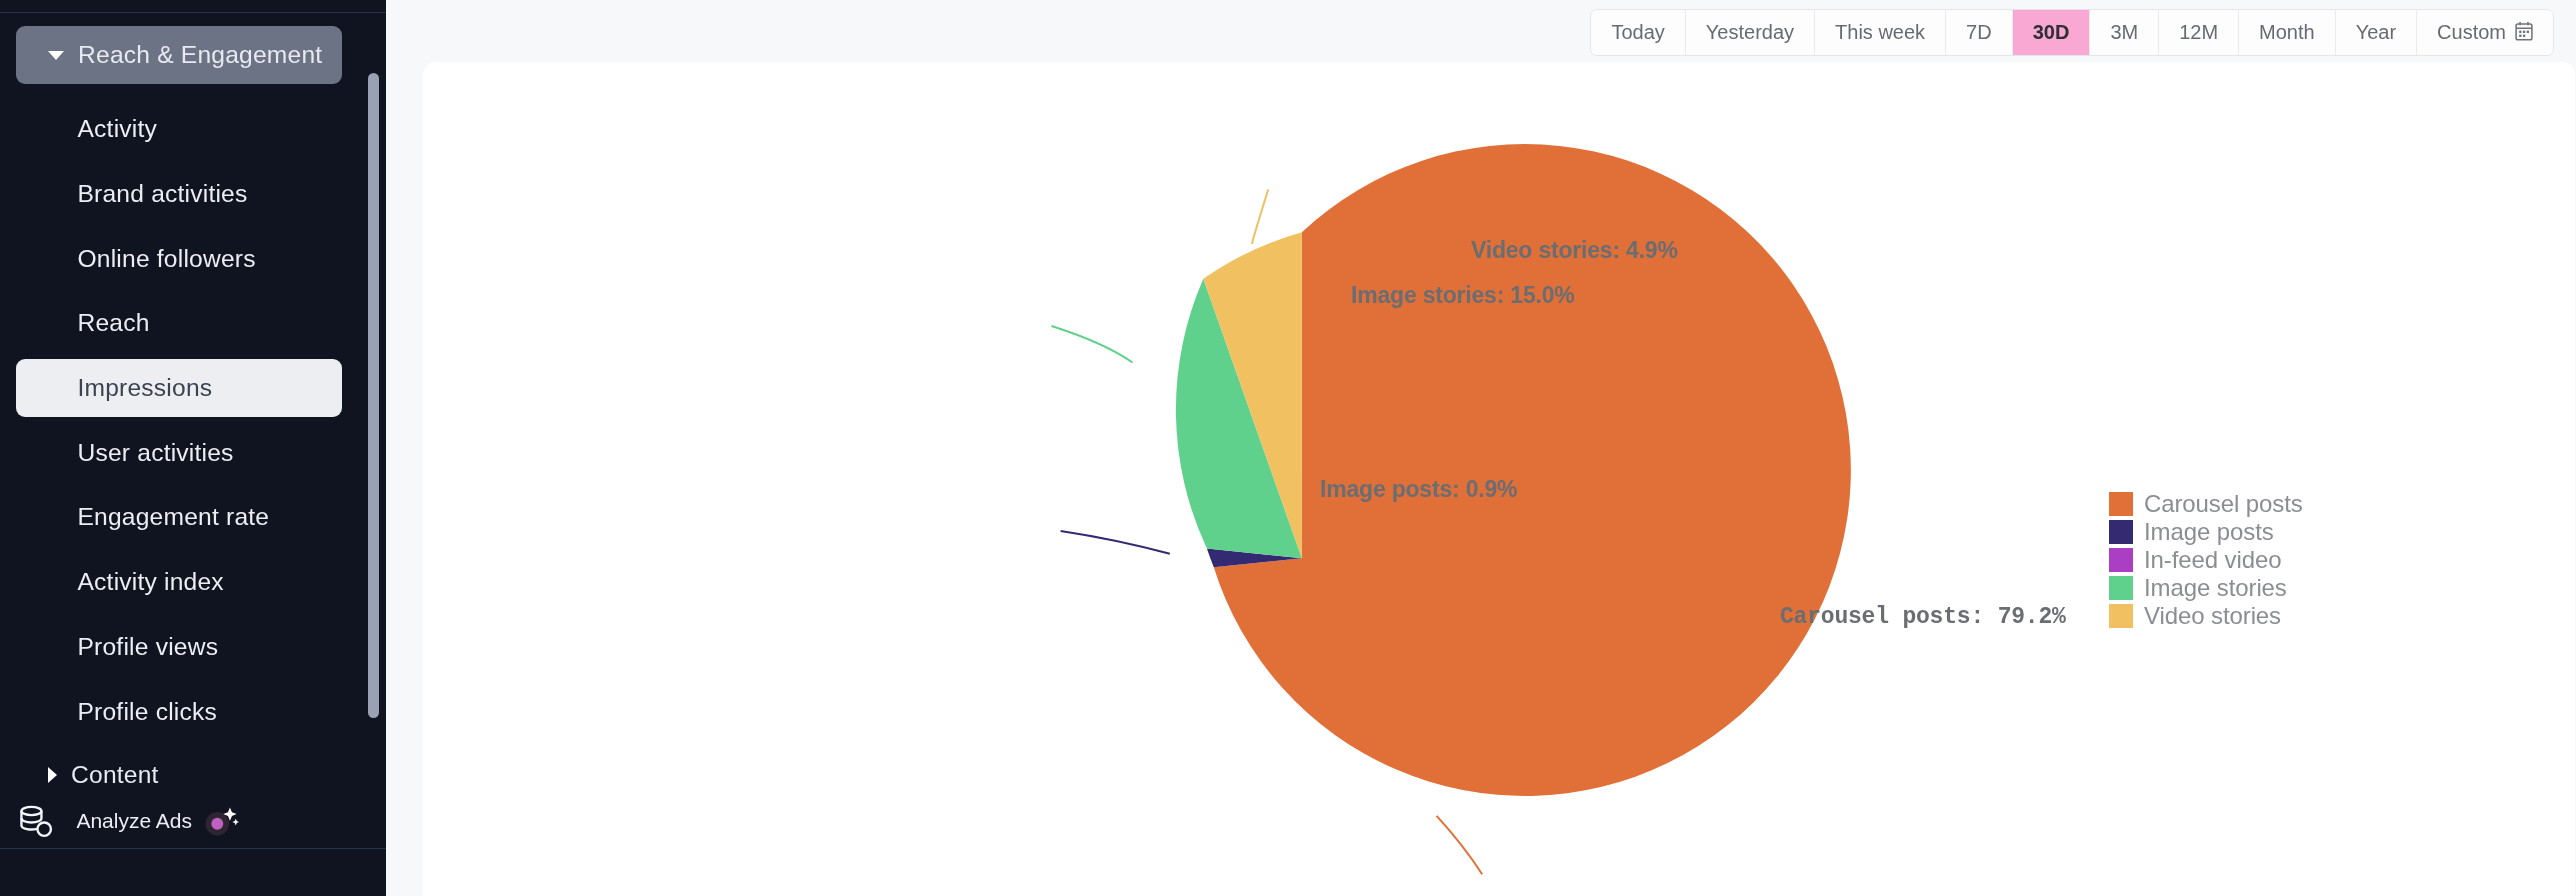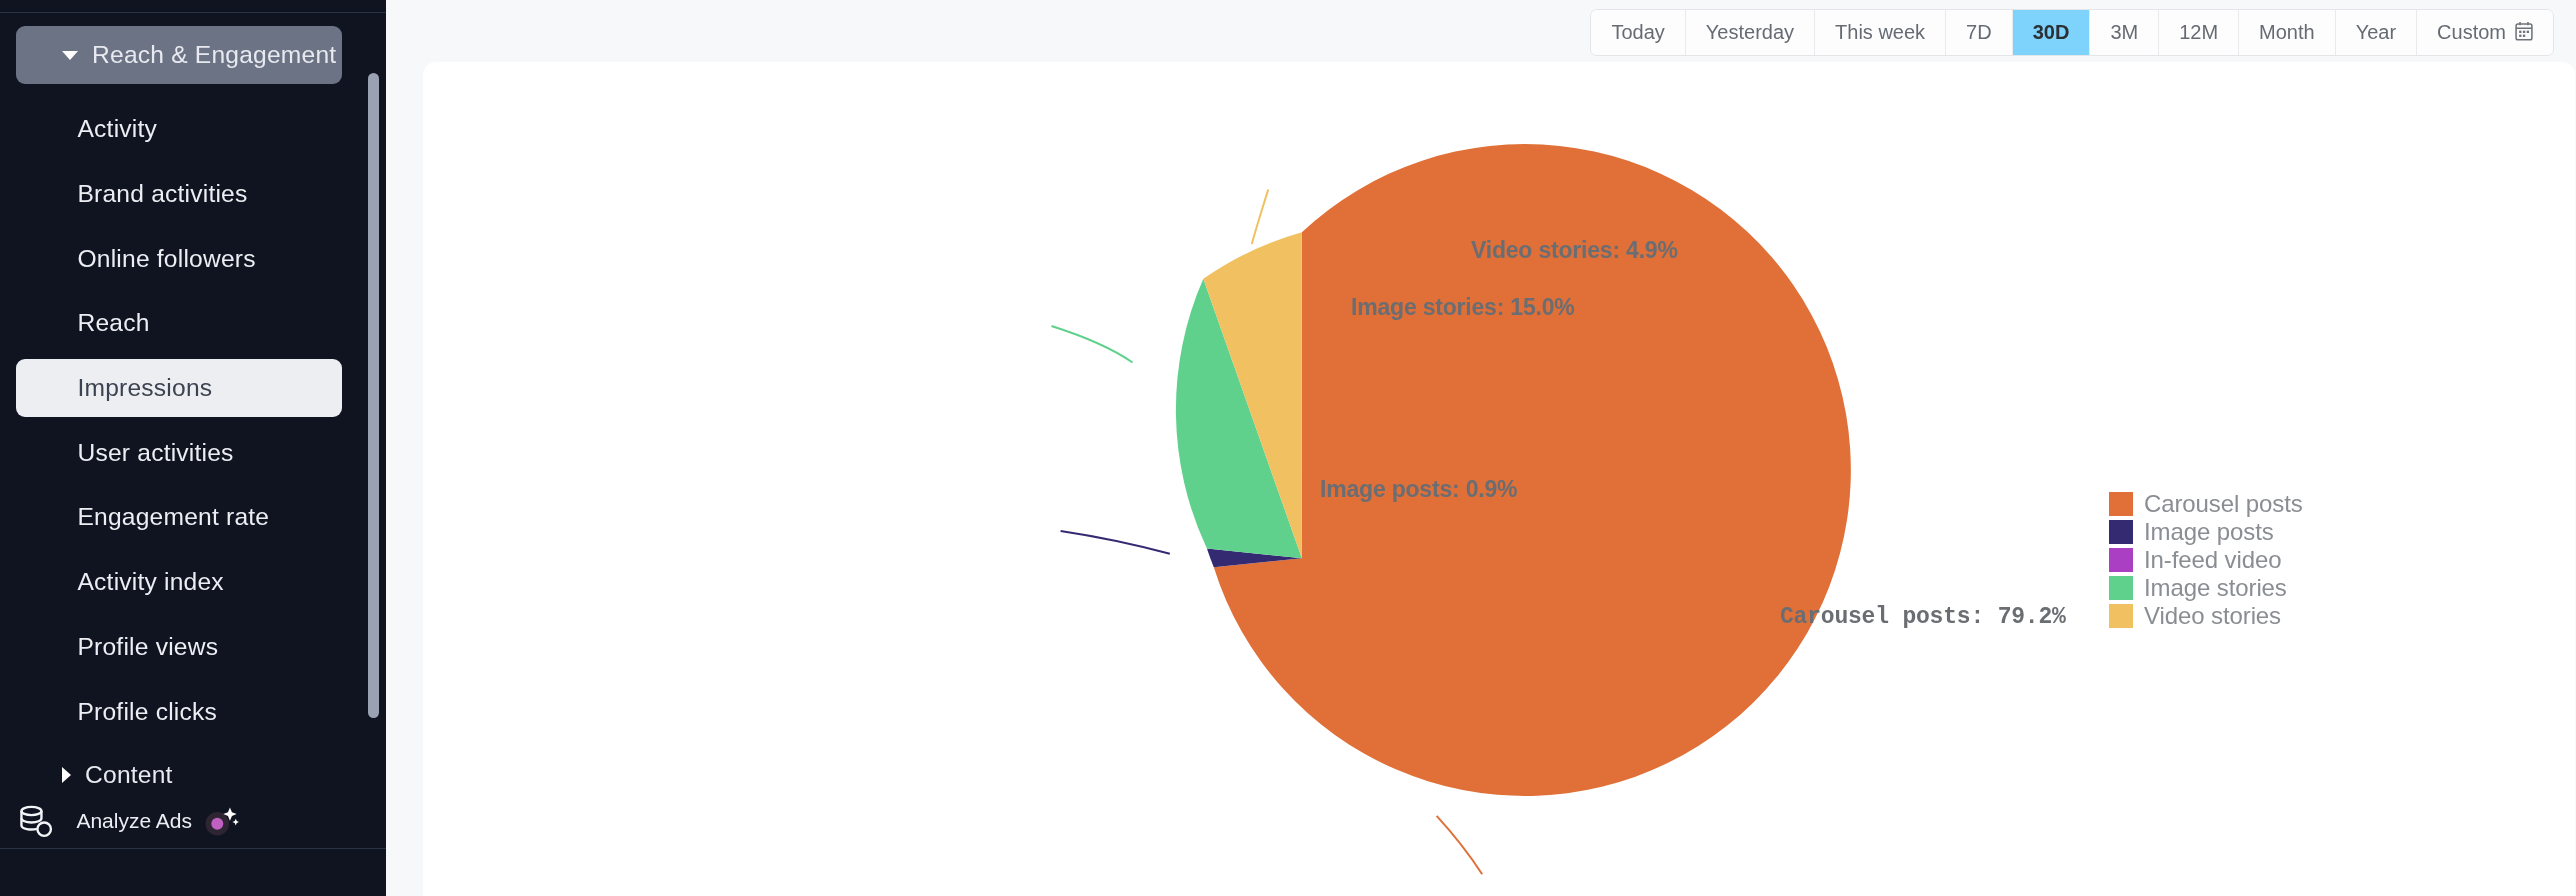--- a/index.html
+++ b/index.html
@@ -23,21 +23,21 @@
     background: #2b3444;
   }
   #sidebar-scroll {
     position: absolute; left: 0; top: 12.8px; width: 386px; height: 794px;
   }
   .nav-group-header {
     position: absolute;
     display: flex; align-items: center;
     height: 58px;
     border-radius: 9px;
-    padding-left: 46px;
+    padding-left: 32px;
     color: #e8eaf0;
     font-size: 24.6px;
     letter-spacing: 0.2px;
   }
   #group-reach {
     left: 15.5px; top: 13.7px; width: 326px;
     background: #6b7385;
     font-weight: 400;
   }
   #group-content {
@@ -119,21 +119,21 @@
     height: 100%;
     padding: 0 20px;
     font-size: 20px;
     color: #666b73;
     border-right: 0.9px solid #e8eaee;
     background: #fdfdfe;
     white-space: nowrap;
   }
   .range-btn:last-child { border-right: none; }
   .range-btn.selected {
-    background: #7dd3fc;
+    background: #f9a8d4;
     color: #2c2f34;
     font-weight: 700;
   }
   #cal-icon { margin-left: 9px; font-size: 20px; line-height: 1; }
 
   
   #card {
     position: absolute; left: 37px; top: 62px;
     width: 2152px; height: 865px;
     background: #ffffff;
@@ -162,21 +162,21 @@
 
   .pie-label {
     position: absolute;
     font-size: 23px;
     font-weight: 700;
     color: #6a6d72;
     white-space: nowrap;
     letter-spacing: -0.2px;
   }
   #lbl-video   { left: 1048px; top: 175px; }
-  #lbl-imgstor { left: 928px; top: 232px; }
+  #lbl-imgstor { left: 928px; top: 220px; }
   #lbl-imgpost { left: 897px; top: 414px; }
   #lbl-carousel{ left: 1357px; top: 542px; font-family: Liberation Mono, monospace; }
 
   
   #legend {
     position: absolute; left: 1686px; top: 428px;
   }
   .legend-row {
     display: flex; align-items: center;
     height: 28px;

